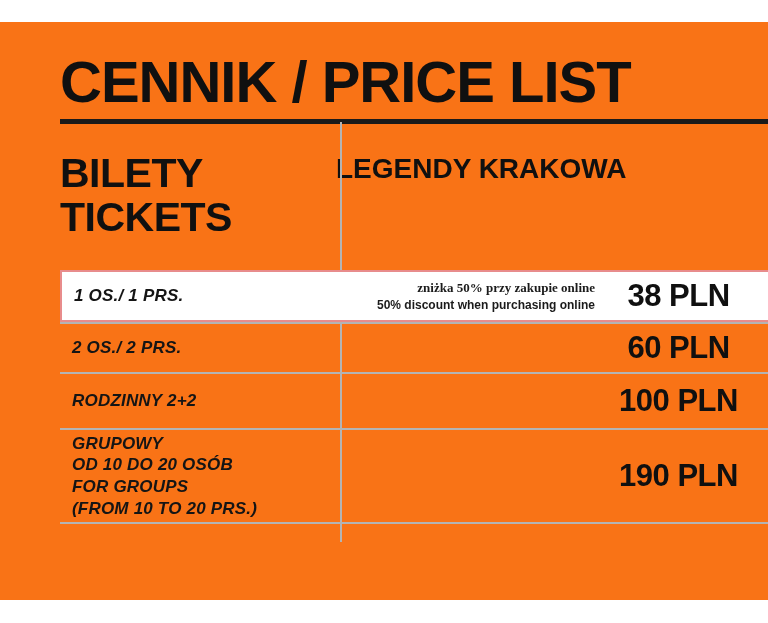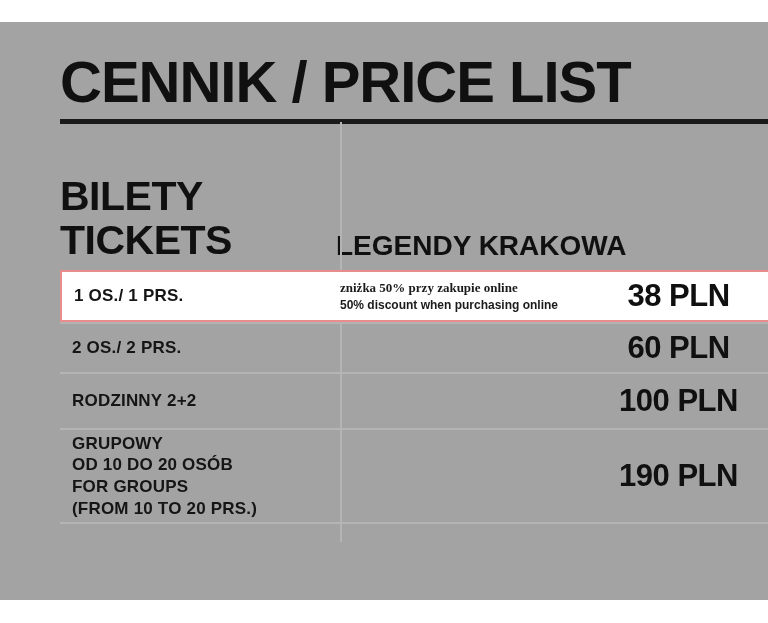--- a/index.html
+++ b/index.html
@@ -12,21 +12,21 @@
     background: #ffffff;
     font-family: "Liberation Sans", sans-serif;
     overflow: hidden;
   }
   .sheet {
     position: absolute;
     left: 0;
     top: 22px;
     width: 768px;
     height: 578px;
-    background: #a3a3a3;
+    background: #f97316;
   }
   .inner {
     position: absolute;
     left: 40px;
     top: 30px;
     width: 700px;
   }
   
   .title {
     font-size: 58px;
@@ -39,21 +39,21 @@
   }
   .title-rule {
     margin: 8px 0 0 20px;
     width: 712px;
     height: 5px;
     background: #1a1a1a;
   }
   
   .head-row {
     display: flex;
-    align-items: flex-end;
+    align-items: flex-start;
     margin-top: 28px;
     padding-left: 20px;
     height: 110px;
   }
   .head-left {
     width: 258px;
     font-size: 41px;
     font-weight: bold;
     line-height: 1.06;
     color: #101010;
@@ -99,28 +99,29 @@
   }
   .c-name {
     width: 278px;
     font-size: 17px;
     font-weight: bold;
     line-height: 1.2;
     color: #151515;
     padding: 6px 0 6px 12px;
     box-sizing: border-box;
     letter-spacing: 0.2px;
+    font-style: italic;
   }
   .c-note {
     width: 255px;
     font-size: 13px;
     font-weight: bold;
     line-height: 1.35;
     color: #1b1b1b;
-    text-align: left;
+    text-align: right;
     box-sizing: border-box;
     font-family: "Liberation Serif", serif;
   }
   .c-note .line2 {
     font-family: "Liberation Sans", sans-serif;
     font-size: 12px;
   }
   .c-price {
     flex: 1;
     font-size: 31px;

